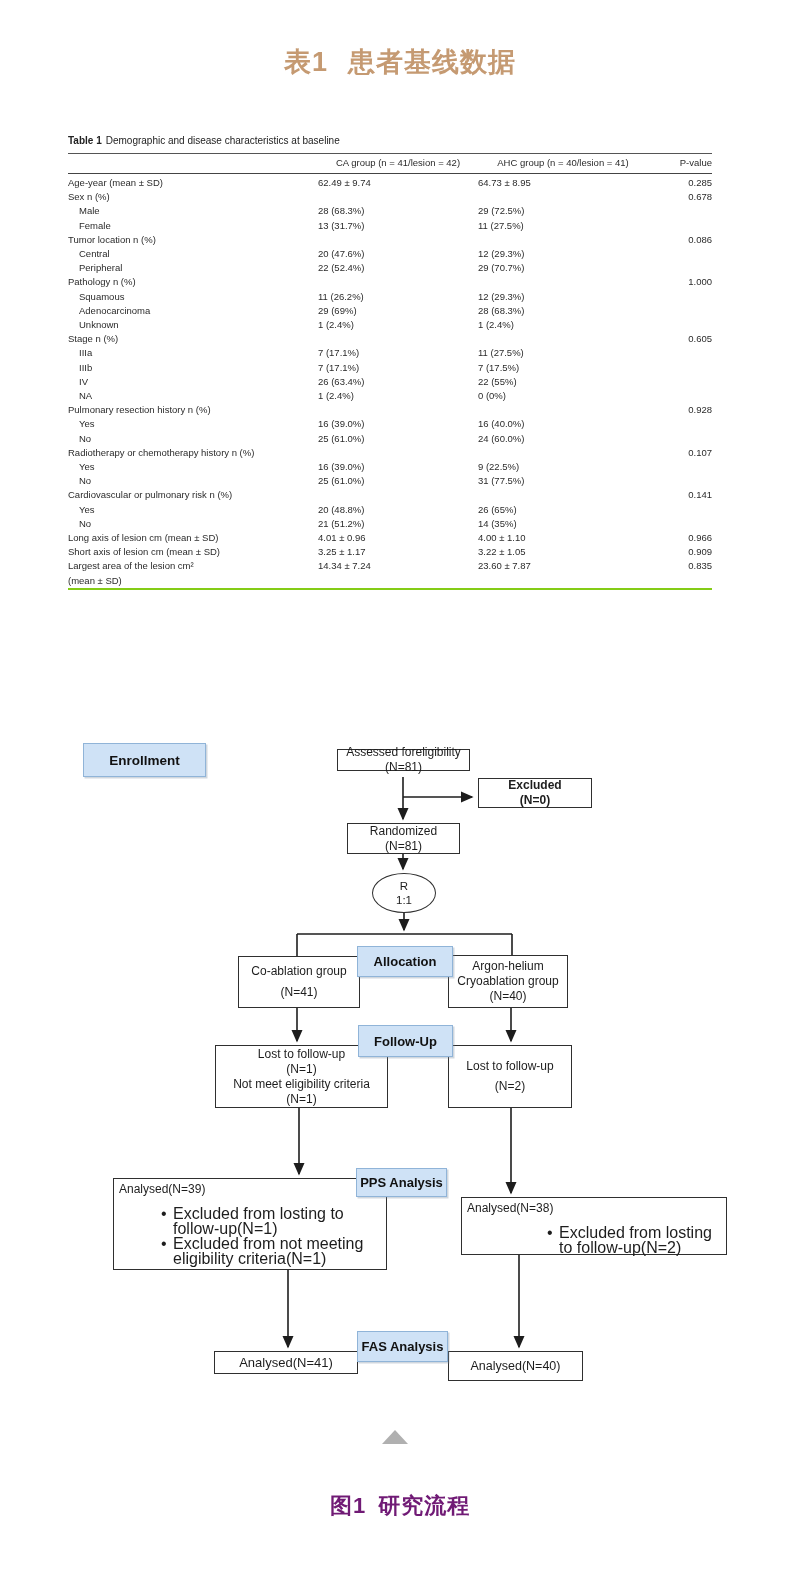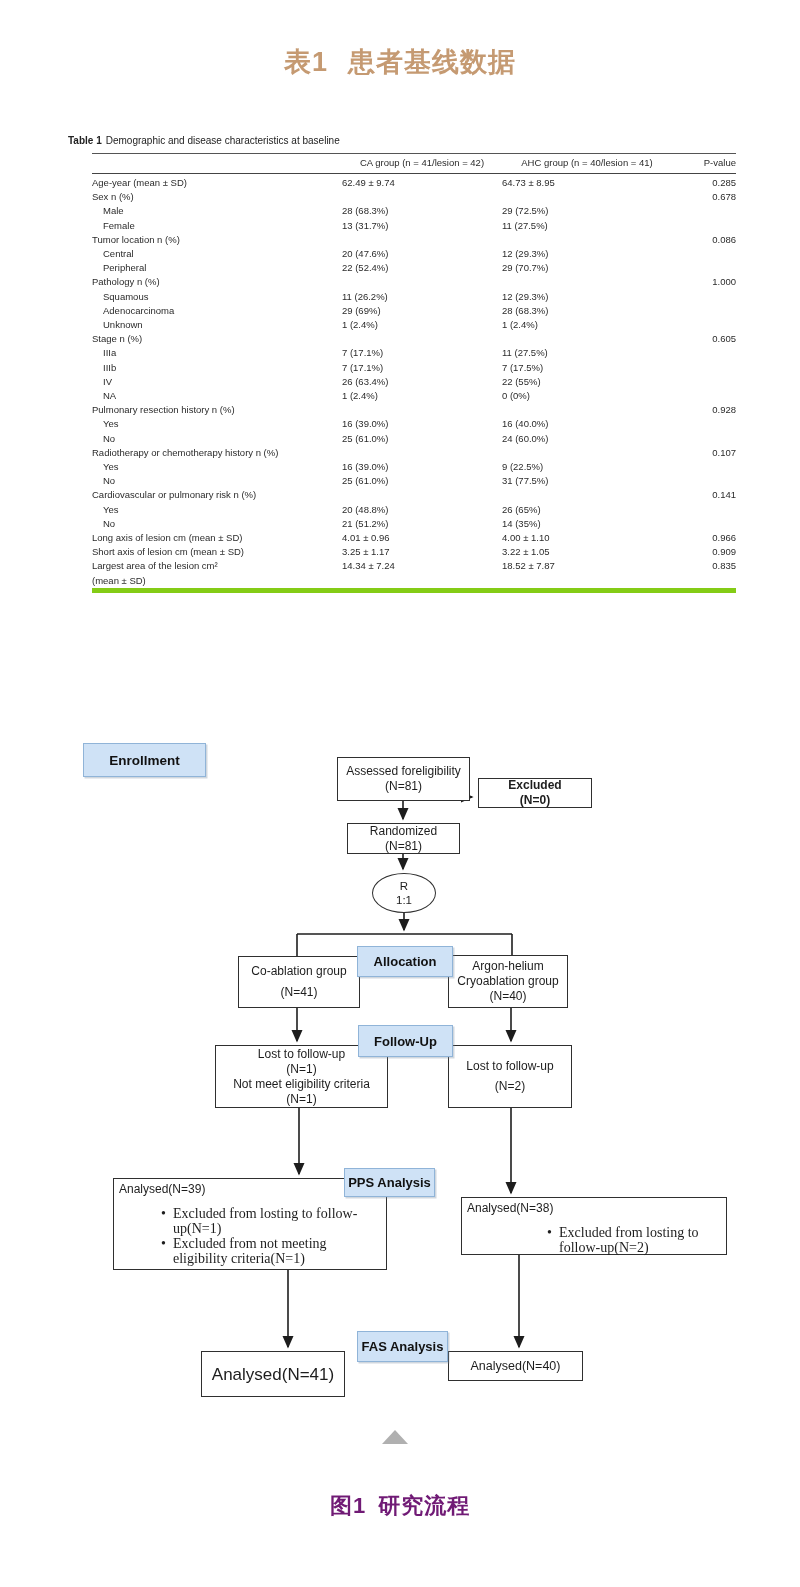--- a/index.html
+++ b/index.html
@@ -32,39 +32,39 @@
   table.data col.c-p     { width:64px; }
   table.data thead td { border-top:1px solid #555; border-bottom:1.5px solid #444;
                         padding:3px 0 4px 0; line-height:12px; }
   table.data thead td.center { text-align:center; }
   table.data thead td.right  { text-align:right; }
   table.data tbody td { line-height:14.2px; vertical-align:top; white-space:nowrap; }
   table.data tbody td.center { text-align:left; }
   table.data tbody td.right  { text-align:right; }
   table.data tbody td.indent { padding-left:11px; }
   table.data tbody tr:first-child td { padding-top:2px; }
-  table.data { border-bottom:5px solid #84cc16;margin-left:24px; }
+  table.data { border-bottom:2px solid #84cc16; }
 
   
   .flow { position:absolute; top:710px; left:0; width:800px; height:690px; font-size:12px; color:#1d1d1d; }
   .flow svg { position:absolute; top:0; left:0; }
   .fbox { position:absolute; background:#fff; border:1.5px solid #2f2f2f; text-align:center;
           display:flex; flex-direction:column; justify-content:center; line-height:15px; z-index:2; }
   .flabel { position:absolute; background:#cfe2f6; border:1px solid #90b4d8; z-index:3;
             display:flex; align-items:center; justify-content:center;
             font-weight:bold; font-size:13px; color:#111;
             box-shadow:1.5px 1.5px 0 rgba(120,140,160,0.35); }
   .ellipse { position:absolute; background:#fff; border:1.5px solid #2f2f2f; border-radius:50%;
              display:flex; flex-direction:column; justify-content:center; text-align:center;
              font-size:11.5px; line-height:14px; z-index:2; }
   .fbox.loose { justify-content:space-evenly; }
   .analysed { justify-content:flex-start; text-align:left; padding:3px 5px; }
   .analysed .ttl { font-size:12px; }
   .analysed ul { list-style:none; margin-top:9px; }
-  .analysed li { position:relative; padding-left:12px; line-height:15px; font-size:14px;font-family:Liberation Serif, serif; }
+  .analysed li { position:relative; padding-left:12px; line-height:15px; font-size:16px; }
   .analysed li::before { content:"•"; position:absolute; left:0; top:0; }
   .an39 ul { margin-left:42px; margin-right:4px; }
   .an38 ul { margin-left:80px; }
 </style>
 </head>
 <body>
 
 <div id="page">
 
   <div class="cn-title">
@@ -249,21 +249,21 @@
           </tr>
           <tr>
             <td>Short axis of lesion cm (mean ± SD)</td>
             <td class="center">3.25 ± 1.17</td>
             <td class="center">3.22 ± 1.05</td>
             <td class="right">0.909</td>
           </tr>
           <tr>
             <td>Largest area of the lesion cm²<br>(mean ± SD)</td>
             <td class="center">14.34 ± 7.24</td>
-            <td class="center">18.52 ± 7.87</td>
+            <td class="center">23.60 ± 7.87</td>
             <td class="right">0.835</td>
           </tr>
         </tbody>
     </table>
   </div>
 
   <div class="flow">
     <svg width="800" height="690" viewBox="0 0 800 690">
       <defs>
         <marker id="ah" markerWidth="8" markerHeight="8" refX="7" refY="3.5" orient="auto">
@@ -283,24 +283,24 @@
         <line x1="299" y1="398" x2="299" y2="464" marker-end="url(#ah)"></line>
         <line x1="511" y1="398" x2="511" y2="483" marker-end="url(#ah)"></line>
         <line x1="288" y1="560" x2="288" y2="637" marker-end="url(#ah)"></line>
         <line x1="519" y1="545" x2="519" y2="637" marker-end="url(#ah)"></line>
       </g>
     </svg>
 
     <div class="flabel" style="left:83px;top:33px;width:123px;height:34px;font-size:13.5px;">Enrollment</div>
     <div class="flabel" style="left:357px;top:236px;width:96px;height:31px;">Allocation</div>
     <div class="flabel" style="left:358px;top:315px;width:95px;height:32px;">Follow-Up</div>
-    <div class="flabel" style="left:344px;top:458px;width:91px;height:29px;">PPS Analysis</div>
+    <div class="flabel" style="left:356px;top:458px;width:91px;height:29px;">PPS Analysis</div>
     <div class="flabel" style="left:357px;top:621px;width:91px;height:31px;">FAS Analysis</div>
 
-    <div class="fbox" style="left:337px;top:47px;width:133px;height:44px;">
+    <div class="fbox" style="left:337px;top:39px;width:133px;height:22px;">
       <div>Assessed foreligibility</div>
       <div>(N=81)</div>
     </div>
     <div class="fbox" style="left:478px;top:68px;width:114px;height:30px;font-weight:bold;">
       <div>Excluded</div>
       <div>(N=0)</div>
     </div>
     <div class="fbox" style="left:347px;top:113px;width:113px;height:31px;">
       <div>Randomized</div>
       <div>(N=81)</div>
@@ -334,21 +334,21 @@
         <li>Excluded from losting to follow-up(N=1)</li>
         <li>Excluded from not meeting eligibility criteria(N=1)</li>
       </ul>
     </div>
     <div class="fbox analysed an38" style="left:461px;top:487px;width:266px;height:58px;">
       <div class="ttl">Analysed(N=38)</div>
       <ul>
         <li>Excluded from losting to follow-up(N=2)</li>
       </ul>
     </div>
-    <div class="fbox" style="left:201px;top:641px;width:144px;height:46px;font-size:17px;">Analysed(N=41)</div>
+    <div class="fbox" style="left:214px;top:641px;width:144px;height:23px;font-size:13px;">Analysed(N=41)</div>
     <div class="fbox" style="left:448px;top:641px;width:135px;height:30px;font-size:12.5px;">Analysed(N=40)</div>
   </div>
 
   <div class="tri"></div>
 
   <div class="fig-caption">
     <span class="prefix">图1</span><span>研究流程</span>
   </div>
 
 </div>

